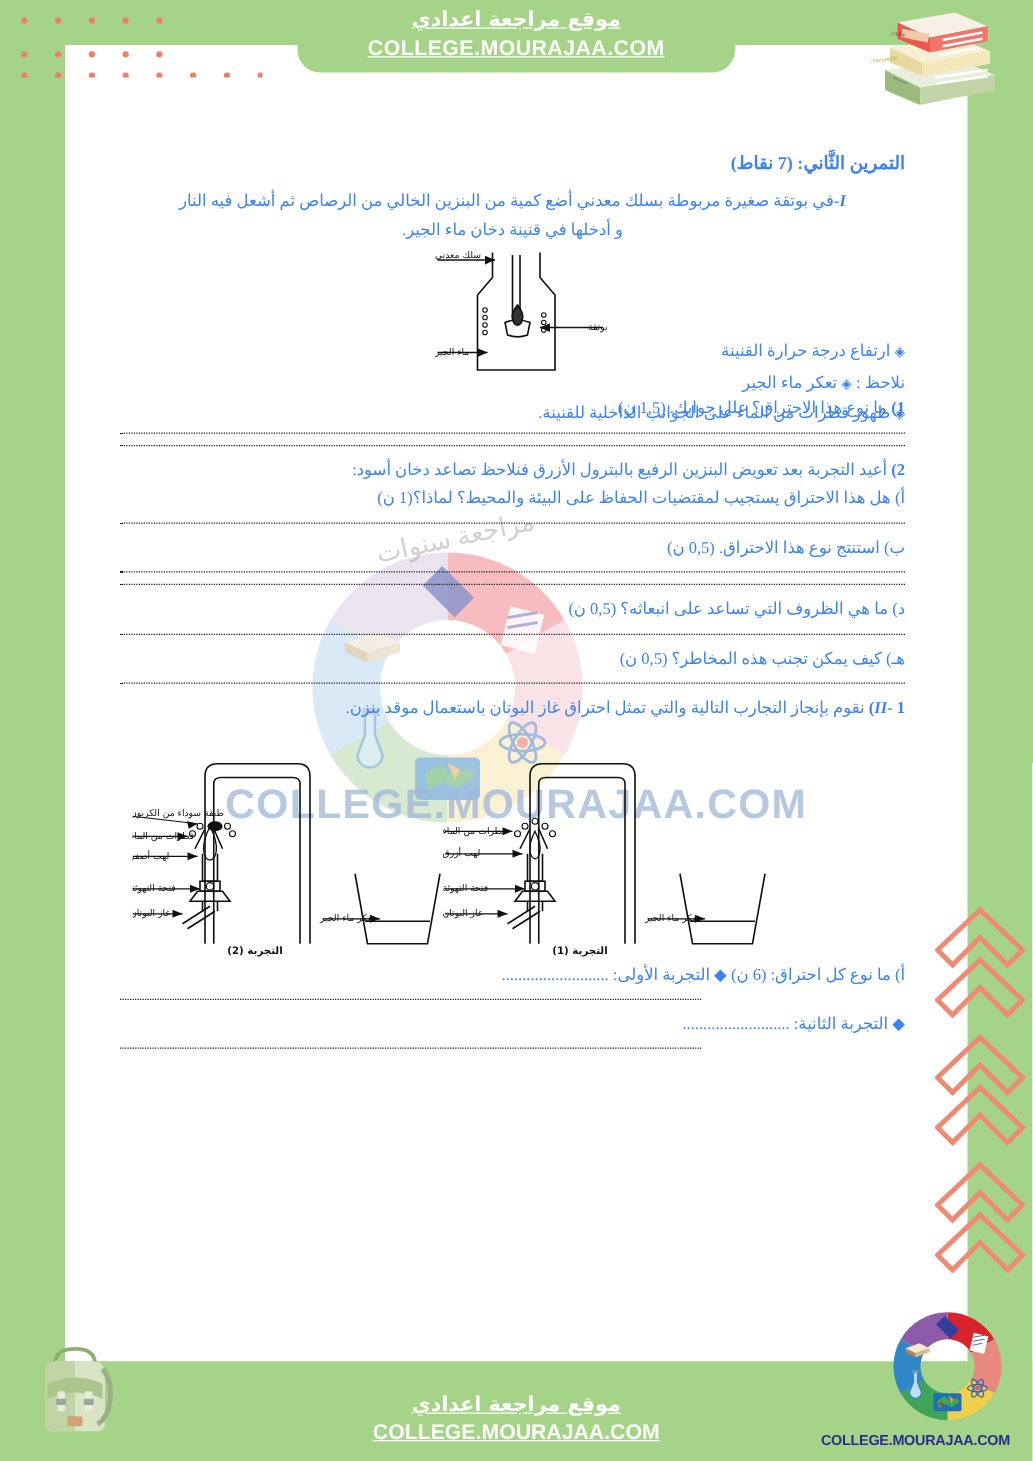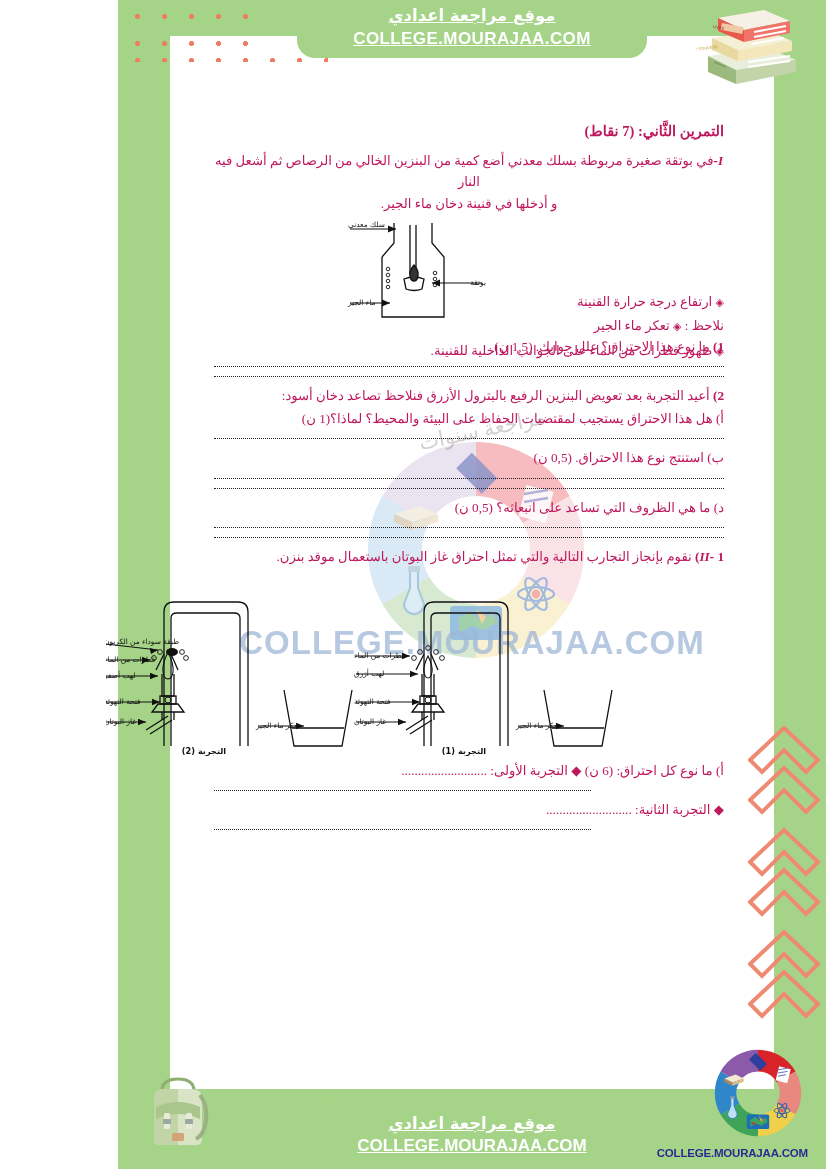--- a/index.html
+++ b/index.html
@@ -4,21 +4,21 @@
 <style>
   * { box-sizing: border-box; margin: 0; padding: 0; }
   html, body {
     width: 826px; height: 1169px;
     font-family: "Liberation Serif", "DejaVu Serif", serif;
     background: #ffffff;
     overflow: hidden;
   }
   #page {
     position: relative;
-    width: 708px; height: 1169px;
+    width: 826px; height: 1169px;
     background: #ffffff;
   }
 
   
   .frame-left, .frame-right {
     position: absolute; top: 0; bottom: 0;
     width: 52px; background: #a5d488;
   }
   .frame-left { left: 0; }
   .frame-right { right: 0; }
@@ -108,21 +108,21 @@
     color: #2b2b8f; font-size: 11.5px; font-weight: bold;
     direction: ltr; letter-spacing: -.2px;
     font-family: "Liberation Sans", sans-serif;
   }
 
   
   .doc {
     position: absolute;
     top: 120px; left: 56px; right: 56px; bottom: 90px;
     z-index: 3;
-    color: #be185d;
+    color: #3b82f6;
     font-size: 13.2px;
     line-height: 1.55;
   }
   .doc-inner { padding: 0 46px 0 40px; }
 
   .ex-title {
     text-align: right; font-size: 14.5px; font-weight: bold;
     margin-bottom: 9px; letter-spacing: .3px;
   }
   .para {
@@ -381,20 +381,24 @@
     <div class="dotline"></div>
 
     <div class="dotline"></div>
 
     <div class="q">
       <span>د)</span>
       <span>ما هي الظروف التي تساعد على انبعاثه؟ (0,5 ن)</span>
     </div>
     <div class="dotline"></div>
 
+    <div class="q">
+      <span>هـ)</span>
+      <span>كيف يمكن تجنب هذه المخاطر؟ (0,5 ن)</span>
+    </div>
     <div class="dotline"></div>
 
     <div class="q">
       <span class="italic-lbl">II-</span>
       <b>1)</b>
       <span>نقوم بإنجاز التجارب التالية والتي تمثل احتراق غاز البوتان باستعمال موقد بنزن.</span>
     </div>
 
     <div class="fig2-wrap">
       <svg width="600" height="180" viewBox="0 0 600 180" style="position:absolute;right:18px;top:4px;">

